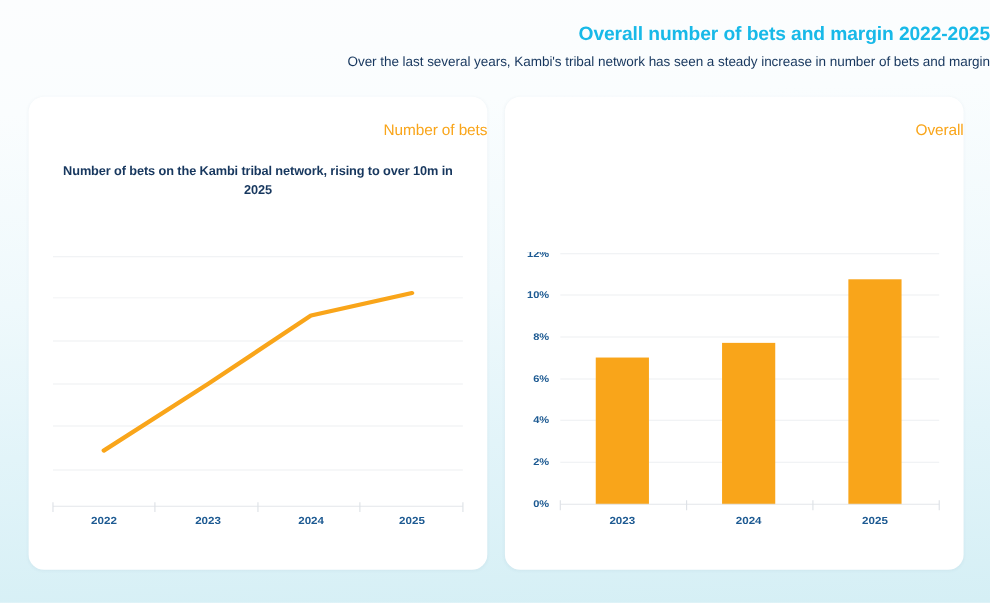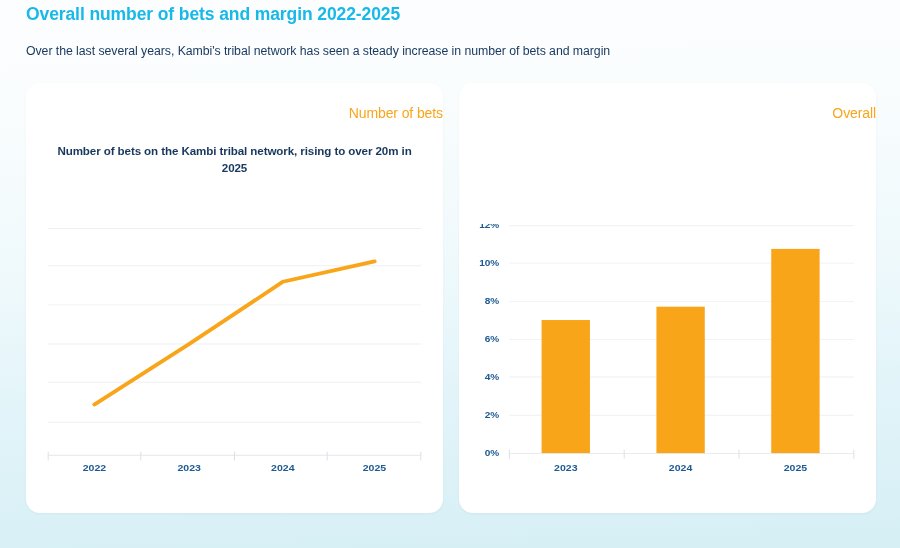--- a/index.html
+++ b/index.html
@@ -9,31 +9,32 @@
     overflow: hidden;
   }
   body {
     font-family: "Liberation Sans", sans-serif;
     background: linear-gradient(178deg, #FCFDFE 0%, #FAFDFE 18%, #EFF9FC 48%, #E2F4F9 72%, #D5EFF5 100%);
     color: #1b4a78;
     position: relative;
   }
   
   .page-header {
-    padding: 4px 0 0 26px;
+    padding: 20px 0 0 26px;
+    text-align: right;
   }
   .page-title {
     font-size: 17.5px;
     font-weight: bold;
     letter-spacing: -0.1px;
     color: #18B9E8;
     line-height: 1.25;
   }
   .page-subtitle {
-    margin-top: 18px;
+    margin-top: 7px;
     font-size: 12.3px;
     font-weight: 500;
     color: #17375E;
     letter-spacing: -0.05px;
   }
   
   .cards-row {
     display: flex;
     gap: 16px;
     padding: 25px 24px 0 26px;
@@ -103,21 +104,21 @@
 
 <div class="page-header">
   <div class="page-title">Overall number of bets and margin 2022-2025</div>
   <div class="page-subtitle">Over the last several years, Kambi's tribal network has seen a steady increase in number of bets and margin</div>
 </div>
 
 <div class="cards-row">
 
   <div class="chart-card">
     <div class="card-title">Number of bets</div>
-    <div class="card-subtitle">Number of bets on the Kambi tribal network, rising to over 20m in 2025</div>
+    <div class="card-subtitle">Number of bets on the Kambi tribal network, rising to over 10m in 2025</div>
 
     <div class="plot">
       <svg viewBox="0 0 414 325" preserveAspectRatio="none">
         <g>
           <line class="gridline" x1="22" y1="5" x2="392" y2="5"></line>
           <line class="gridline" x1="22" y1="47" x2="392" y2="47"></line>
           <line class="gridline" x1="22" y1="91" x2="392" y2="91"></line>
           <line class="gridline" x1="22" y1="135" x2="392" y2="135"></line>
           <line class="gridline" x1="22" y1="178" x2="392" y2="178"></line>
           <line class="gridline" x1="22" y1="223" x2="392" y2="223"></line>

